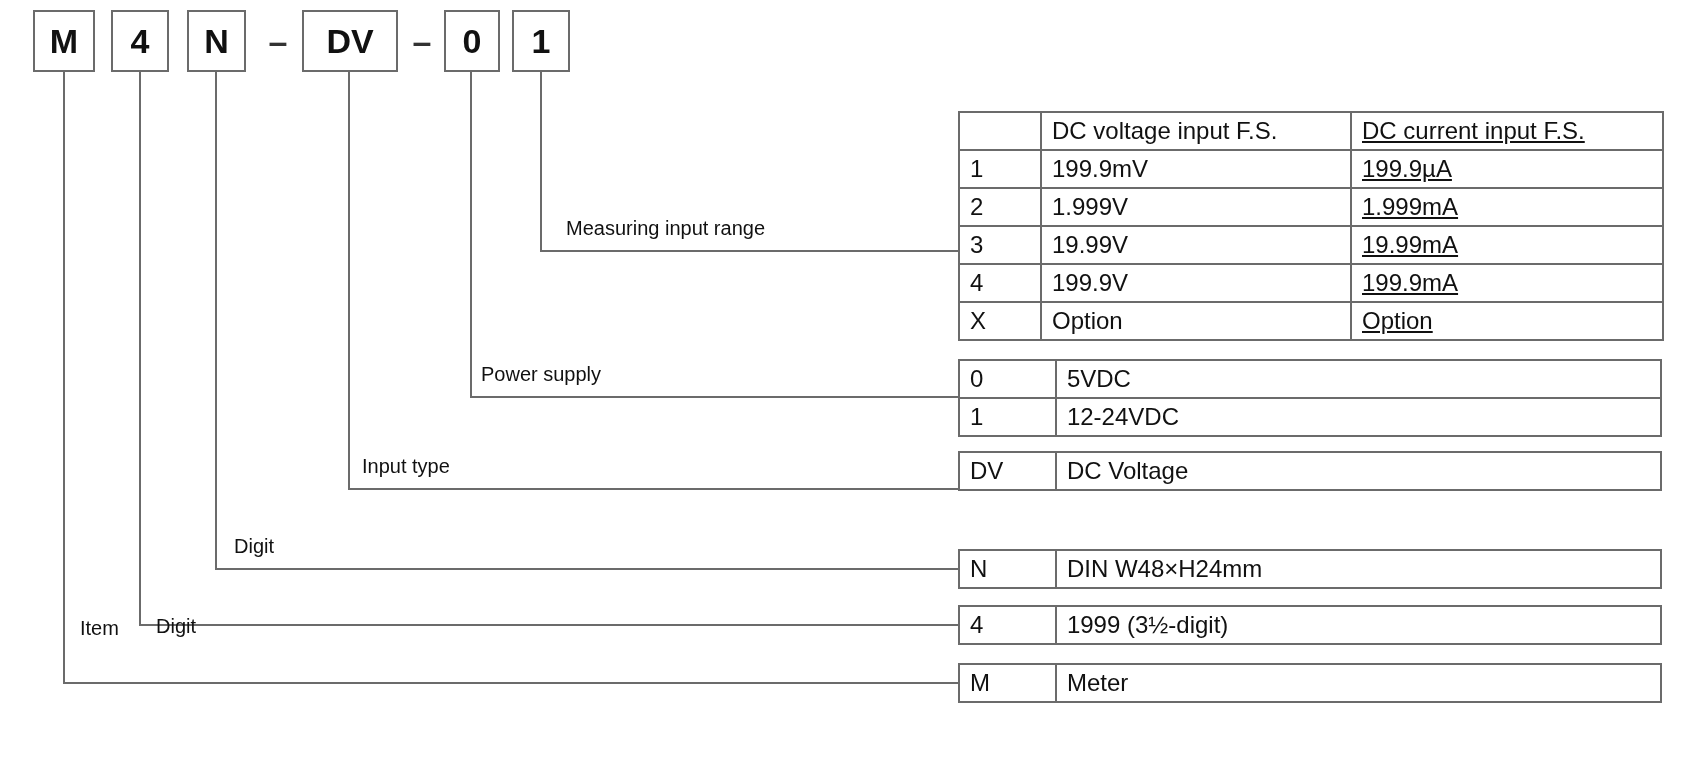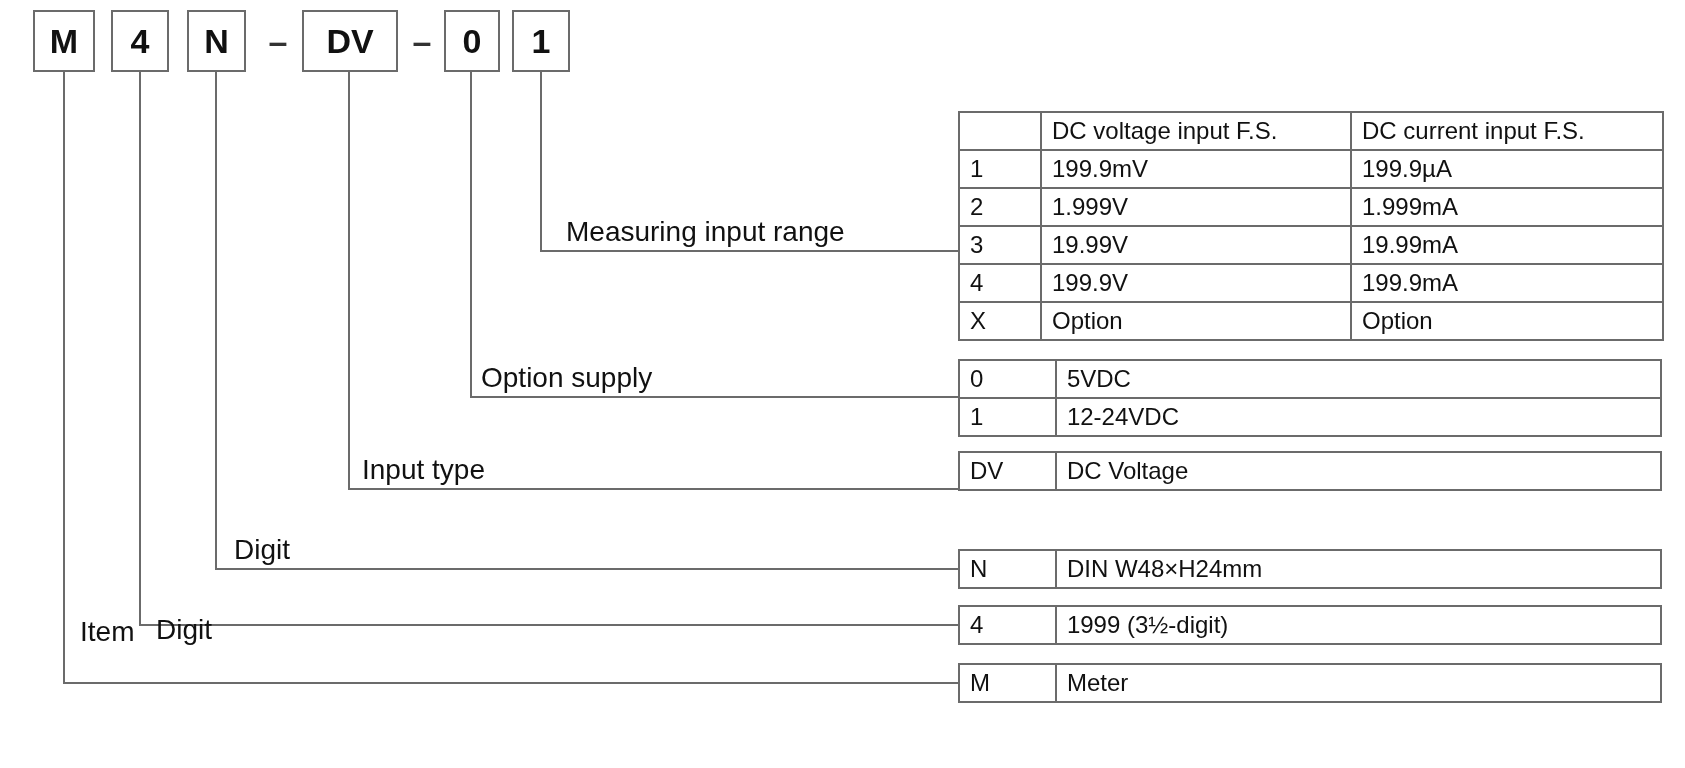--- a/index.html
+++ b/index.html
@@ -49,21 +49,21 @@
     background: #6b6b6b;
   }
   .hline {
     position: absolute;
     height: 2px;
     background: #6b6b6b;
   }
   
   .leader-label {
     position: absolute;
-    font-size: 28px;
+    font-size: 20px;
     color: #111111;
     white-space: nowrap;
     line-height: 1;
   }
   
   .opt-table {
     position: absolute;
     border-collapse: collapse;
     table-layout: fixed;
     background: #ffffff;
@@ -75,21 +75,21 @@
     text-align: left;
     padding: 4px 10px;
     color: #111111;
     height: 38px;
     box-sizing: border-box;
     white-space: nowrap;
     overflow: hidden;
   }
   .col-code { width: 82px; }
   .col-a    { width: 310px; }
-  .col-b    { width: 312px; }
+  .col-b    { width: 312px; text-decoration: underline; }
   .col-wide { width: 512px; }
 </style>
 </head>
 <body>
 
 <div id="canvas">
 
   <div class="code-box" style="left:33px; top:10px; width:62px; height:62px;">M</div>
 
   <div class="code-box" style="left:111px; top:10px; width:58px; height:62px;">4</div>
@@ -119,21 +119,21 @@
   <div class="hline" style="left:215px; top:568px; width:745px;"></div>
 
   <div class="vline" style="left:139px; top:72px; height:554px;"></div>
   <div class="hline" style="left:139px; top:624px; width:821px;"></div>
 
   <div class="vline" style="left:63px; top:72px; height:612px;"></div>
   <div class="hline" style="left:63px; top:682px; width:897px;"></div>
 
   <div class="leader-label" style="left:566px; top:218px;">Measuring input range</div>
 
-  <div class="leader-label" style="left:481px; top:364px;">Option supply</div>
+  <div class="leader-label" style="left:481px; top:364px;">Power supply</div>
 
   <div class="leader-label" style="left:362px; top:456px;">Input type</div>
 
   <div class="leader-label" style="left:234px; top:536px;">Digit</div>
 
   <div class="leader-label" style="left:156px; top:616px;">Digit</div>
 
   <div class="leader-label" style="left:80px; top:618px;">Item</div>
 
   <table class="opt-table" style="left:958px; top:111px; width:704px;">

